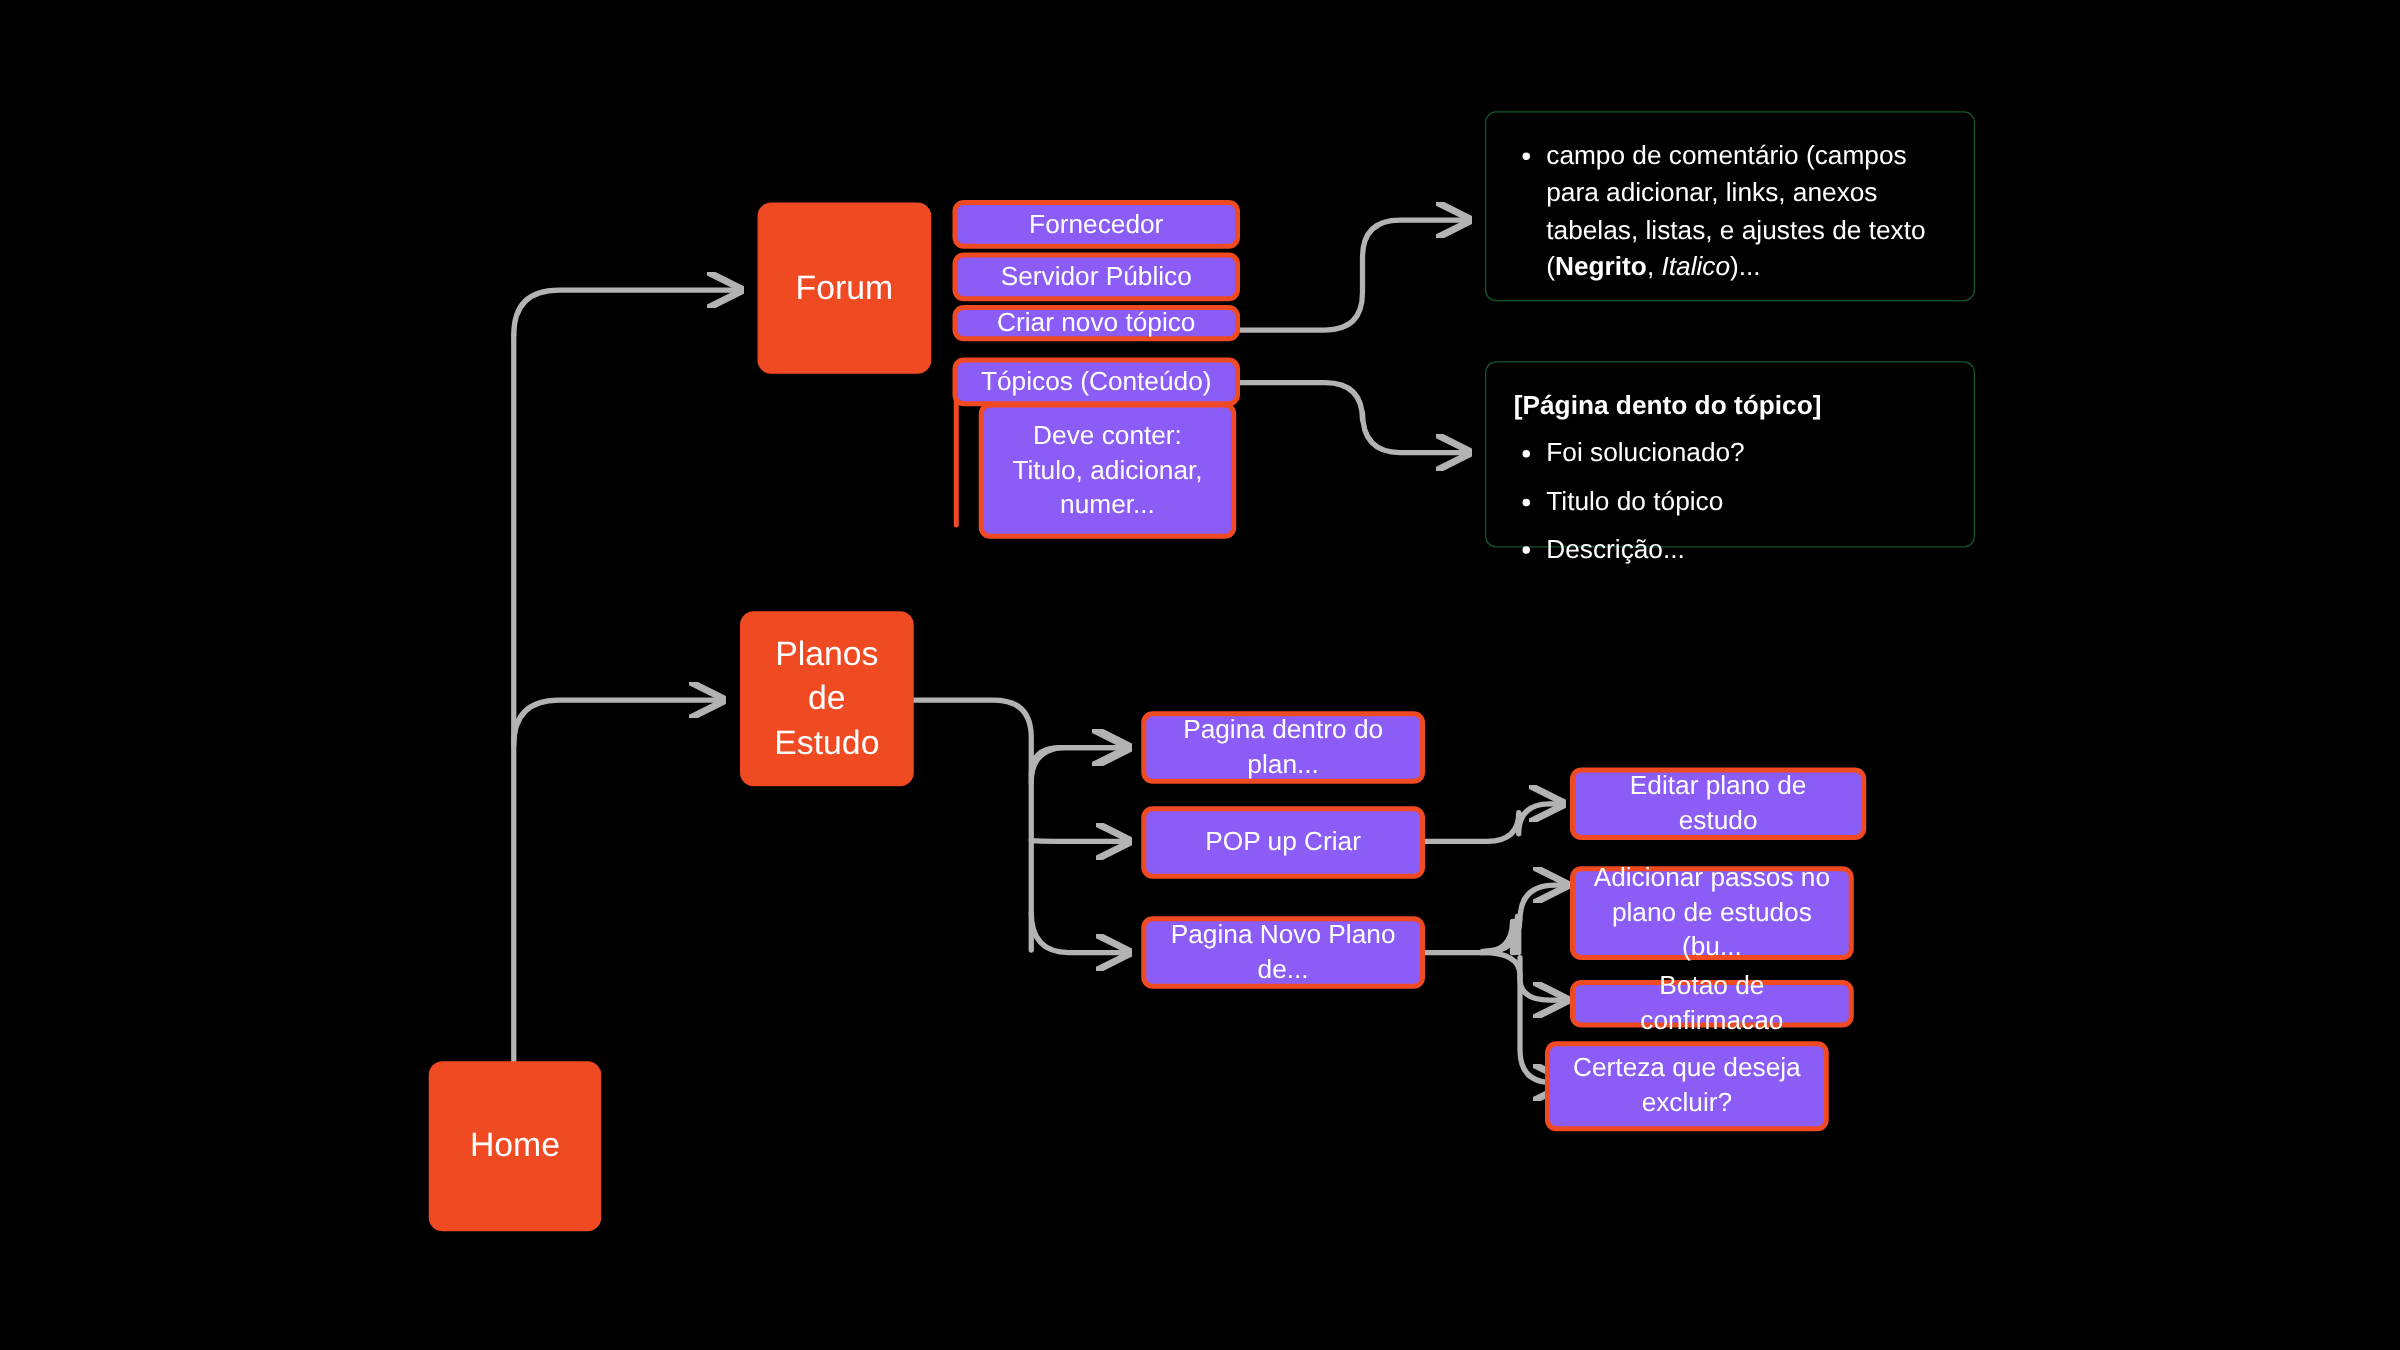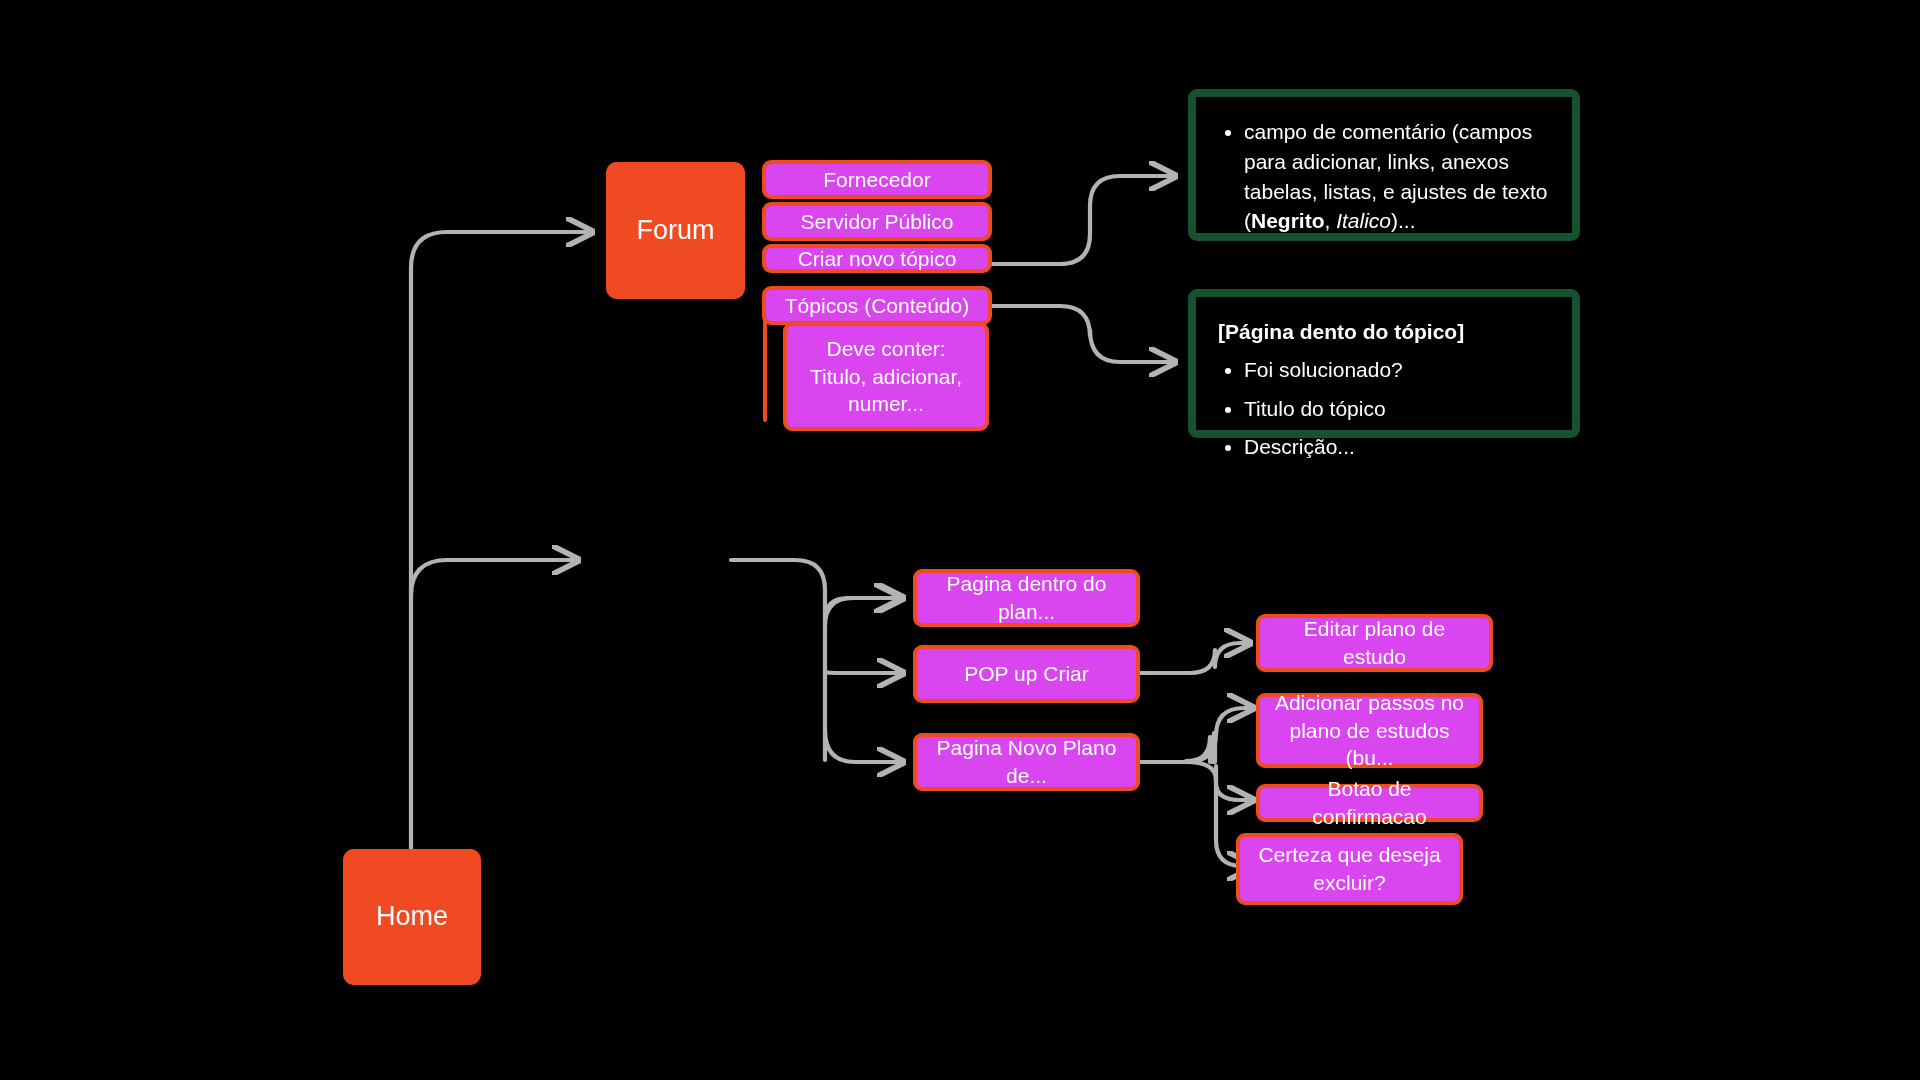--- a/index.html
+++ b/index.html
@@ -39,30 +39,30 @@
   }
   
   .node.primary {
     background: #F04A23;
     border-radius: 11px;
     font-size: 27px;
     padding: 6px 10px;
   }
   
   .node.outline {
-    background: #d946ef;
+    background: #8b5cf6;
     border: 4px solid #F04A23;
     border-radius: 9px;
     font-size: 21px;
     padding: 4px 12px;
   }
   
   .node.panel {
     background: #000000;
-    border: 8px solid #14532d;
+    border: 1px solid #14532d;
     border-radius: 9px;
     display: block;
     text-align: left;
     font-size: 21px;
     padding: 20px 22px 18px 22px;
   }
   .panel ul {
     margin: 0;
     padding: 0 0 0 26px;
     list-style: disc;
@@ -137,20 +137,24 @@
   </svg>
 
   <div class="node primary" style="left:343px; top:849px; width:138px; height:136px;">
     <span>Home</span>
   </div>
 
   <div class="node primary" style="left:606px; top:162px; width:139px; height:137px;">
     <span>Forum</span>
   </div>
 
+  <div class="node primary" style="left:592px; top:489px; width:139px; height:140px; flex-direction:column;">
+    <span>Planos de</span>
+    <span>Estudo</span>
+  </div>
 
   <div class="node outline" style="left:762px; top:160px; width:230px; height:39px;">
     <span>Fornecedor</span>
   </div>
 
   <div class="node outline" style="left:762px; top:202px; width:230px; height:39px;">
     <span>Servidor Público</span>
   </div>
 
   <div class="node outline" style="left:762px; top:244px; width:230px; height:29px;">

